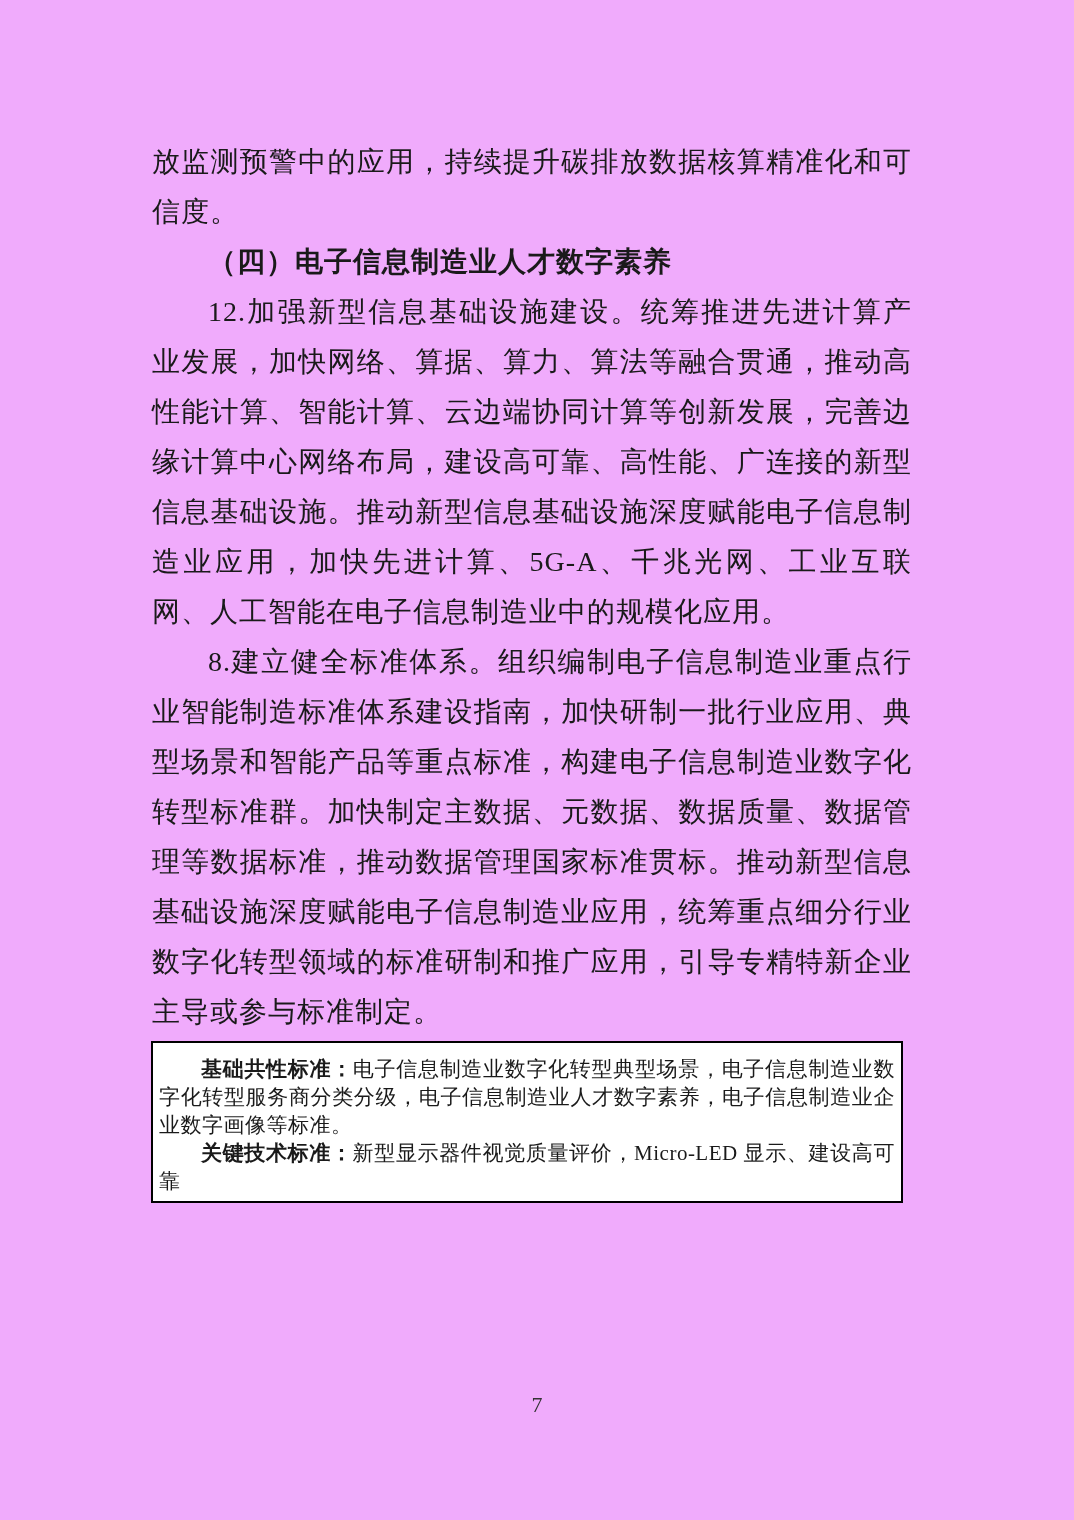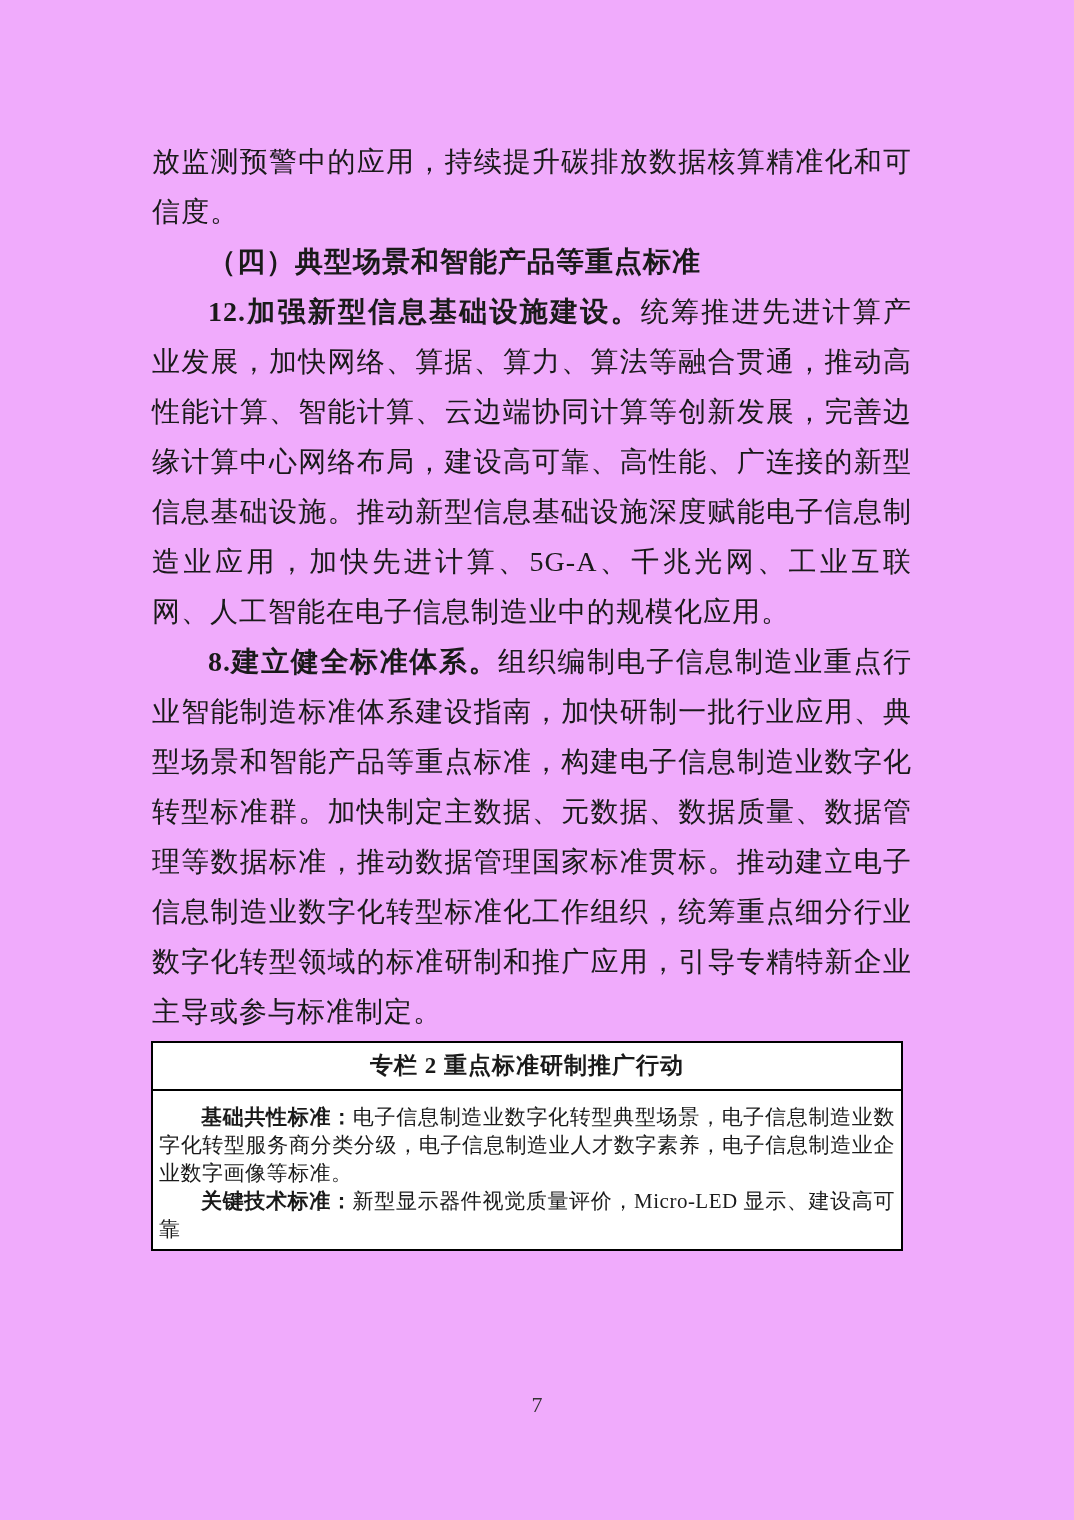--- a/index.html
+++ b/index.html
@@ -28,21 +28,21 @@
     line-height: 50px;
     letter-spacing: 1px;
     text-align: justify;
     text-justify: inter-character;
   }
   .indent { text-indent: 2em; }
   .heading {
     font-weight: bold;
     font-size: 29px;
   }
-  .lead { font-weight: bold; }
+  .lead { font-weight: normal; }
   .box {
     position: absolute;
     left: 151px;
     top: 1041px;
     width: 752px;
     box-sizing: border-box;
     border: 2px solid #000000;
     background: #ffffff;
   }
   .box-title {
@@ -76,29 +76,28 @@
   }
 </style>
 </head>
 <body>
 
 <div class="page">
 
   <div class="content">
     <p>放监测预警中的应用，持续提升碳排放数据核算精准化和可信度。</p>
 
-    <p class="heading indent">（四）典型场景和智能产品等重点标准</p>
+    <p class="heading indent">（四）电子信息制造业人才数字素养</p>
 
     <p class="indent"><span class="lead">12.加强新型信息基础设施建设。</span><span>统筹推进先进计算产业发展，加快网络、算据、算力、算法等融合贯通，推动高性能计算、智能计算、云边端协同计算等创新发展，完善边缘计算中心网络布局，建设高可靠、高性能、广连接的新型信息基础设施。推动新型信息基础设施深度赋能电子信息制造业应用，加快先进计算、5G-A、千兆光网、工业互联网、人工智能在电子信息制造业中的规模化应用。</span></p>
 
-    <p class="indent"><span class="lead">8.建立健全标准体系。</span><span>组织编制电子信息制造业重点行业智能制造标准体系建设指南，加快研制一批行业应用、典型场景和智能产品等重点标准，构建电子信息制造业数字化转型标准群。加快制定主数据、元数据、数据质量、数据管理等数据标准，推动数据管理国家标准贯标。推动建立电子信息制造业数字化转型标准化工作组织，统筹重点细分行业数字化转型领域的标准研制和推广应用，引导专精特新企业主导或参与标准制定。</span></p>
+    <p class="indent"><span class="lead">8.建立健全标准体系。</span><span>组织编制电子信息制造业重点行业智能制造标准体系建设指南，加快研制一批行业应用、典型场景和智能产品等重点标准，构建电子信息制造业数字化转型标准群。加快制定主数据、元数据、数据质量、数据管理等数据标准，推动数据管理国家标准贯标。推动新型信息基础设施深度赋能电子信息制造业应用，统筹重点细分行业数字化转型领域的标准研制和推广应用，引导专精特新企业主导或参与标准制定。</span></p>
   </div>
 
   <div class="box">
-    <div class="box-title">专栏 2 重点标准研制推广行动</div>
     <div class="box-content">
       <p><span class="box-label">基础共性标准：</span><span>电子信息制造业数字化转型典型场景，电子信息制造业数字化转型服务商分类分级，电子信息制造业人才数字素养，电子信息制造业企业数字画像等标准。</span></p>
       <p><span class="box-label">关键技术标准：</span><span>新型显示器件视觉质量评价，Micro-LED 显示、建设高可靠</span></p>
     </div>
   </div>
 
   <div class="page-number">7</div>
 
 </div>
 

